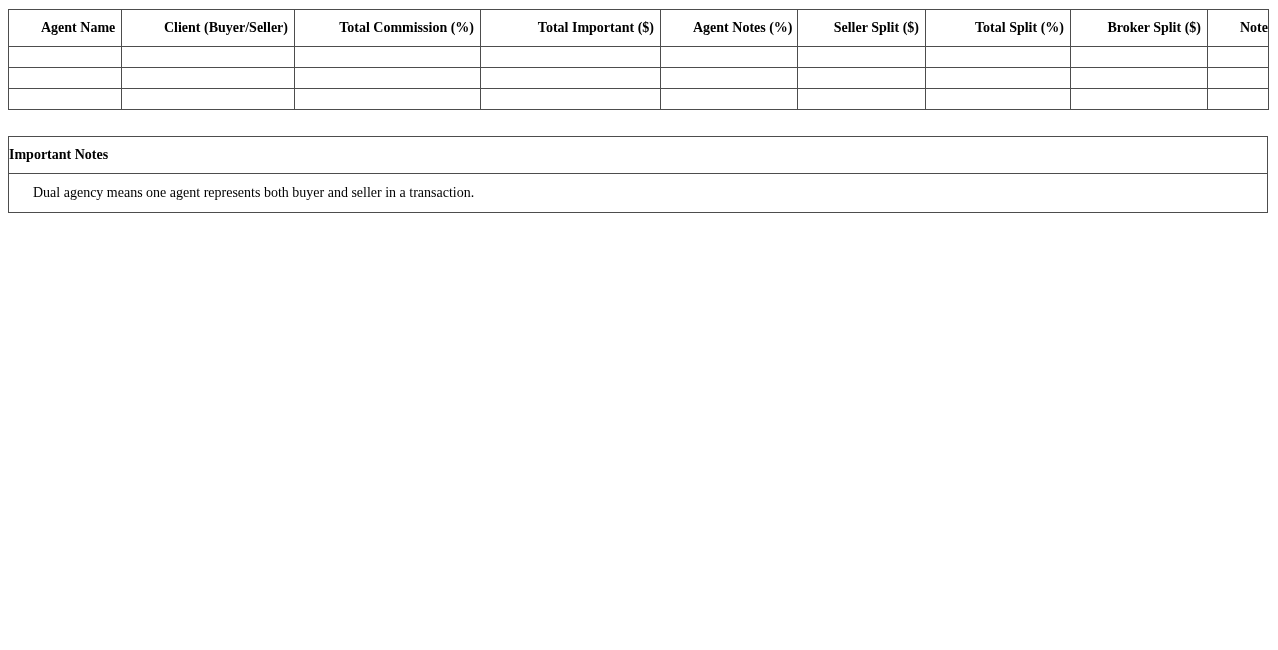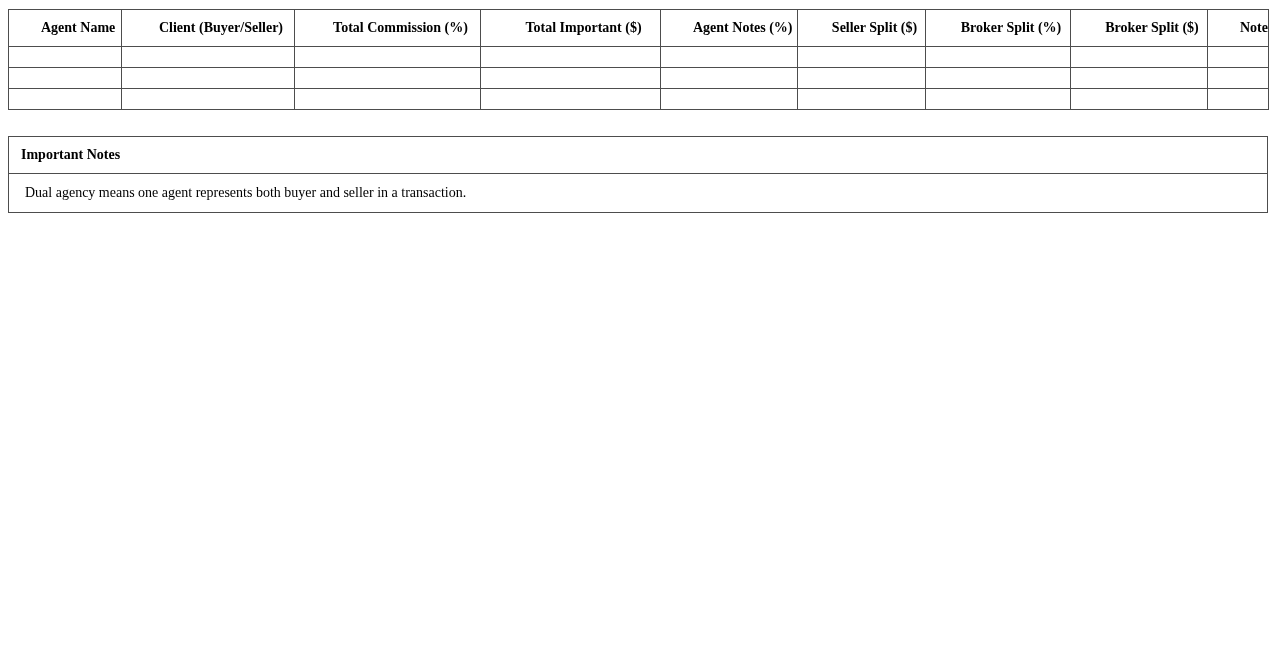--- a/index.html
+++ b/index.html
@@ -29,40 +29,40 @@
   th, td {
     border: 1px solid var(--border);
     padding: 0 6px;
     vertical-align: middle;
     overflow: hidden;
     white-space: nowrap;
   }
   
   .commission-table thead th {
     font-weight: bold;
-    text-align: center;
+    text-align: right;
     height: 37px;
     padding-left: 32px;
   }
   .commission-table tbody td {
     height: 21px;
   }
   
   .notes-table {
     margin-top: 26px;
   }
   .notes-table th {
     font-weight: bold;
     text-align: left;
     height: 37px;
-    padding-left: 12px;
+    padding-left: 0;
   }
   .notes-table td {
     height: 39px;
-    padding-left: 16px;
+    padding-left: 24px;
   }
 </style>
 </head>
 <body>
 
 <table class="commission-table">
   <colgroup>
     <col style="width:113px">
     <col style="width:173px">
     <col style="width:186px">
@@ -74,21 +74,21 @@
     <col style="width:61px">
   </colgroup>
   <thead>
     <tr>
       <th>Agent Name</th>
       <th>Client (Buyer/Seller)</th>
       <th>Total Commission (%)</th>
       <th>Total Important ($)</th>
       <th>Agent Notes (%)</th>
       <th>Seller Split ($)</th>
-      <th>Broker Split (%)</th>
+      <th>Total Split (%)</th>
       <th>Broker Split ($)</th>
       <th>Notes</th>
     </tr>
   </thead>
   <tbody>
     <tr>
       <td></td>
       <td></td>
       <td></td>
       <td></td>

